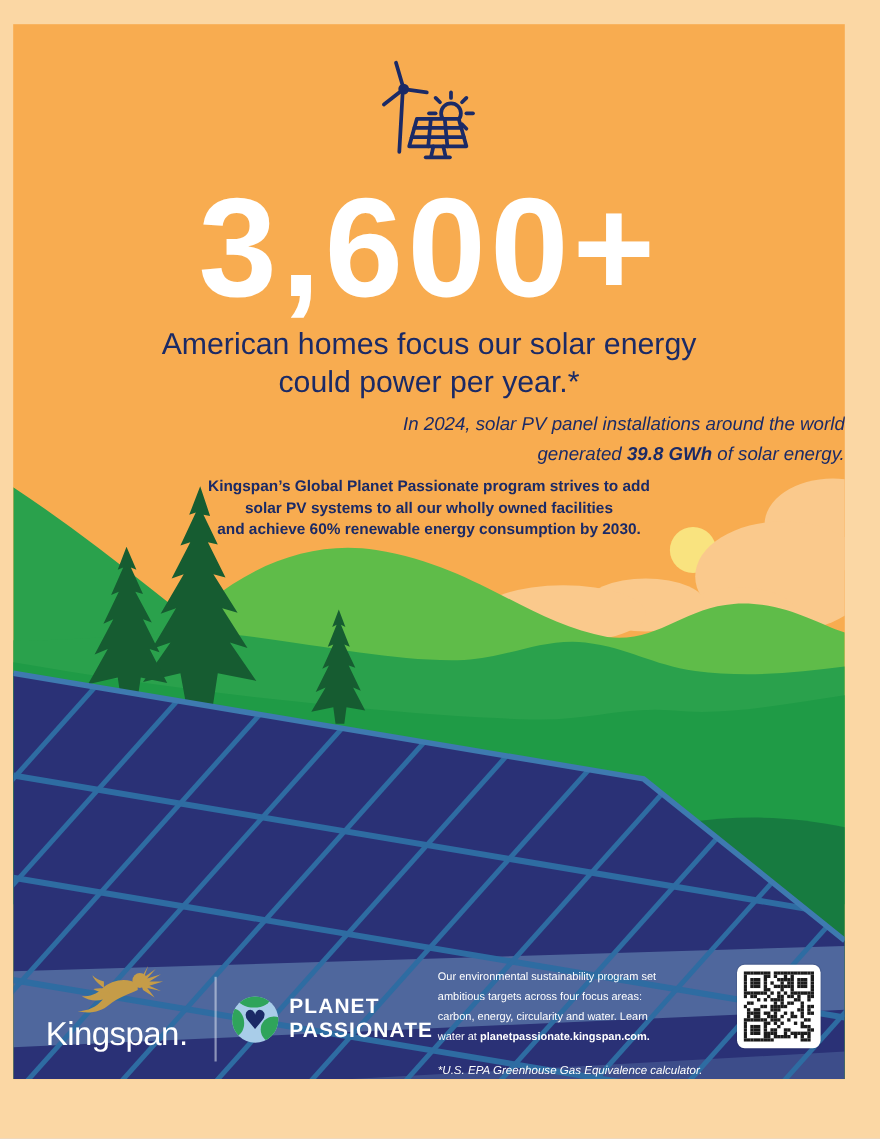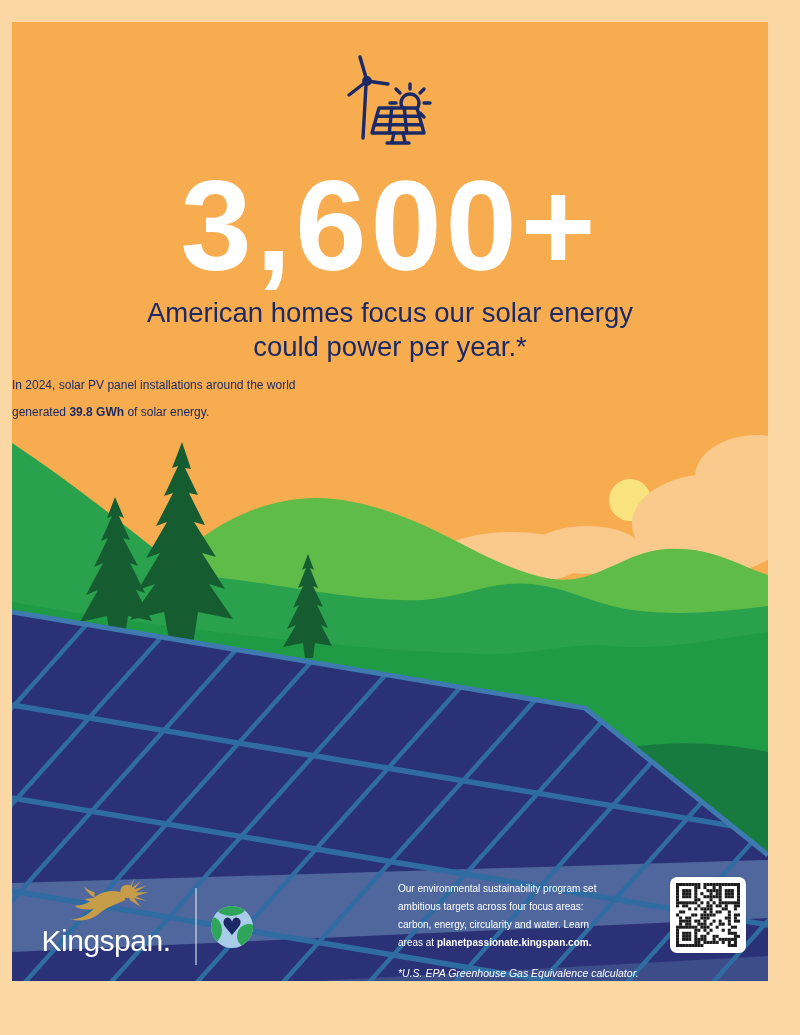--- a/index.html
+++ b/index.html
@@ -3,21 +3,21 @@
 <meta charset="utf-8">
 <style>
   html,body{margin:0;padding:0;background:#e8e8e8;}
   .poster{position:relative;width:800px;height:1035px;background:var(--border,#FBD7A4);font-family:"Liberation Sans",sans-serif;}
   .canvas{position:absolute;left:12px;top:22px;width:756px;height:959px;background:var(--sky,#F8AC50);overflow:hidden;}
   .scene{position:absolute;left:0;top:0;width:756px;height:991px;display:block;}
   .overlay{position:absolute;left:0;top:0;width:756px;height:991px;}
   .hero-icon{position:absolute;left:330px;top:31px;width:90px;height:95px;}
   .stat{position:absolute;left:0;top:140px;width:100%;text-align:center;font-size:128px;line-height:1;font-weight:700;letter-spacing:4px;color:var(--text-light,#fff);}
   .headline{position:absolute;left:0;top:274px;width:100%;text-align:center;font-size:27.5px;line-height:34px;font-weight:500;color:var(--navy,#1B2A66);}
-  .context{position:absolute;left:0;top:350px;width:100%;text-align:left;font-size:12px;line-height:27px;color:var(--navy,#1B2A66);}
+  .context{position:absolute;left:0;top:350px;width:100%;text-align:right;font-size:17px;line-height:27px;color:var(--navy,#1B2A66);font-style:italic;}
   .context b{font-weight:700;}
   .program{position:absolute;left:0;top:410px;width:100%;text-align:center;font-size:14px;line-height:19.5px;font-weight:700;color:var(--navy,#1B2A66);}
   .kingspan-logo{position:absolute;left:19px;top:853px;width:150px;text-align:center;}
   .kingspan-lion{display:block;margin:0 auto;width:96px;height:50px;}
   .kingspan-word{font-size:30px;font-weight:400;letter-spacing:-0.5px;color:var(--text-light,#fff);line-height:32px;}
   .footer-divider{position:absolute;left:183px;top:866px;width:1.5px;height:77px;background:rgba(220,228,240,0.55);}
   .planet-logo{position:absolute;left:198px;top:883px;display:flex;align-items:center;}
   .planet-globe{width:44px;height:44px;flex:0 0 auto;}
   .planet-text{margin-left:9px;font-size:19px;line-height:22px;font-weight:700;letter-spacing:1px;color:var(--text-light,#fff);}
   .blurb{position:absolute;left:386px;top:858px;font-size:10px;line-height:18px;color:var(--text-light,#fff);white-space:nowrap;}
@@ -129,20 +129,25 @@
       <div class="headline">
         <div>American homes focus our solar energy</div>
         <div>could power per year.*</div>
       </div>
 
       <div class="context">
         <div>In 2024, solar PV panel installations around the world</div>
         <div><span>generated </span><b>39.8 GWh</b><span> of solar energy.</span></div>
       </div>
 
+      <div class="program">
+        <div>Kingspan’s Global Planet Passionate program strives to add</div>
+        <div>solar PV systems to all our wholly owned facilities</div>
+        <div>and achieve 60% renewable energy consumption by 2030.</div>
+      </div>
 
       <div class="kingspan-logo">
         <svg class="kingspan-lion" viewBox="0 0 100 52">
           <g style="fill:var(--gold)">
             <path d="M70,20 C60,14 46,16 37,24 C31,30 25,32 17,32 C23,36 31,37 37,35 C31,42 23,46 13,46 C23,49 35,47 43,40 C51,33 62,30 70,26 Z"></path>
             <circle cx="72" cy="17" r="7"></circle>
             <path d="M72,17 L80,3 L76,14 L87,6 L79,15 L92,11 L81,18 L94,18 L81,22 L92,27 L79,24 L86,33 L75,26 Z"></path>
             <path d="M38,24 C33,20 29,17 27,12 C30,15 34,17 38,18 Z"></path>
             <path d="M43,29 C37,28 32,28 28,25 C32,24 37,24 42,25 Z"></path>
           </g>
@@ -160,27 +165,31 @@
               </clipPath>
             </defs>
           <circle cx="22" cy="22" r="21" style="fill:var(--globe-blue)"></circle>
           <g clip-path="url(#globeClip)" style="fill:var(--globe-green)">
             <ellipse cx="21" cy="2" rx="15" ry="9"></ellipse>
             <ellipse cx="2" cy="25" rx="10" ry="13"></ellipse>
             <ellipse cx="39" cy="31" rx="12" ry="12"></ellipse>
           </g>
           <text x="22" y="30" text-anchor="middle" font-size="24" style="fill:var(--navy);font-family:'DejaVu Sans',sans-serif">♥</text>
         </svg>
+        <div class="planet-text">
+          <div>PLANET</div>
+          <div>PASSIONATE</div>
+        </div>
       </div>
 
       <div class="blurb">
         <div>Our environmental sustainability program set</div>
         <div>ambitious targets across four focus areas:</div>
         <div>carbon, energy, circularity and water. Learn</div>
-        <div><span>areas at </span><b>planetpassionate.kingspan.com.</b></div>
+        <div><span>water at </span><b>planetpassionate.kingspan.com.</b></div>
       </div>
 
       <div class="footnote">*U.S. EPA Greenhouse Gas Equivalence calculator.</div>
 
       <div class="qr">
         <svg viewBox="0 0 63 63">
             <rect x="0" y="0" width="3" height="3" style="fill: var(--qr-dark);"></rect>
             <rect x="3" y="0" width="3" height="3" style="fill: var(--qr-dark);"></rect>
             <rect x="6" y="0" width="3" height="3" style="fill: var(--qr-dark);"></rect>
             <rect x="9" y="0" width="3" height="3" style="fill: var(--qr-dark);"></rect>

